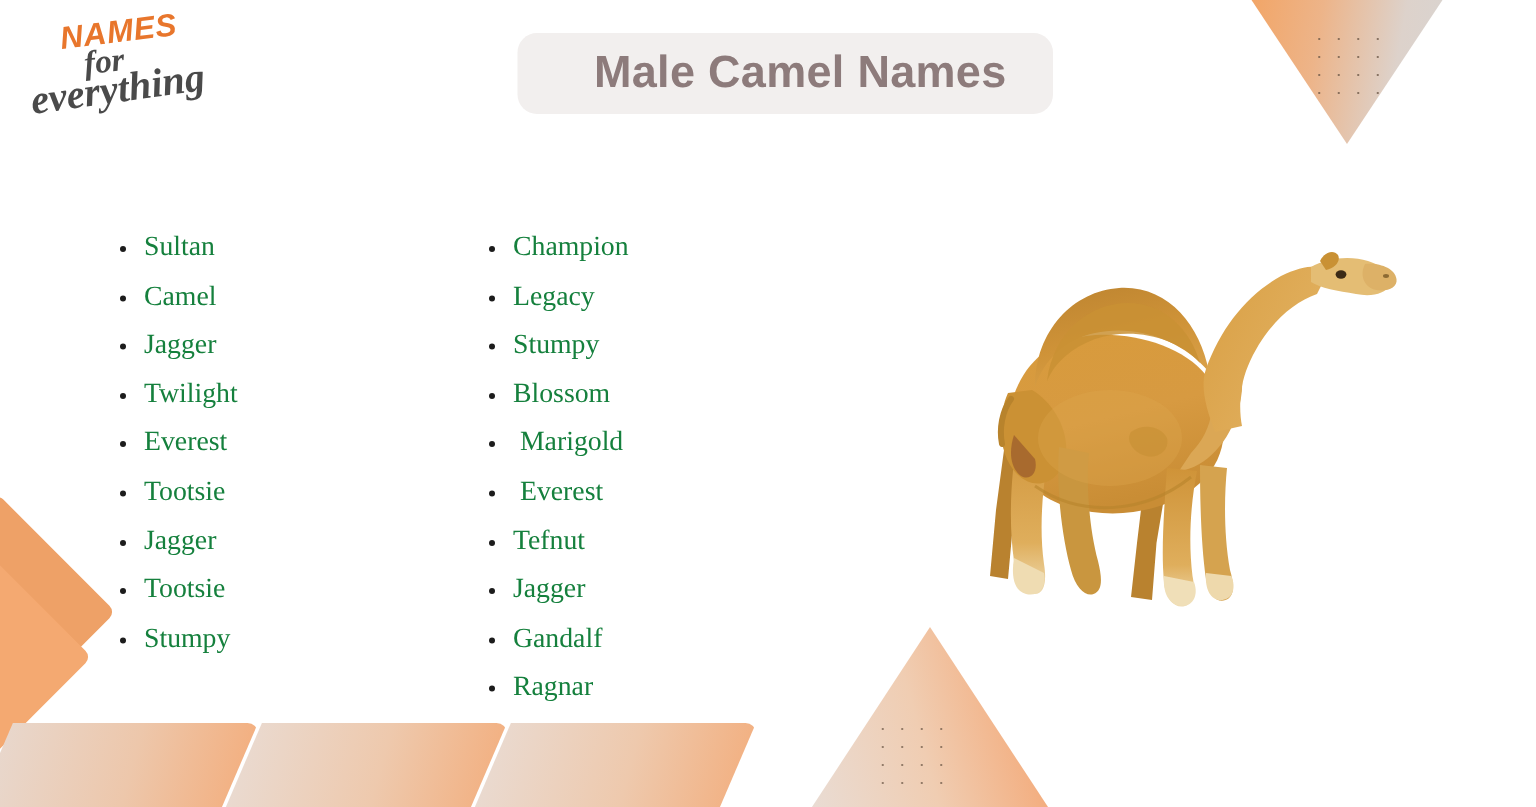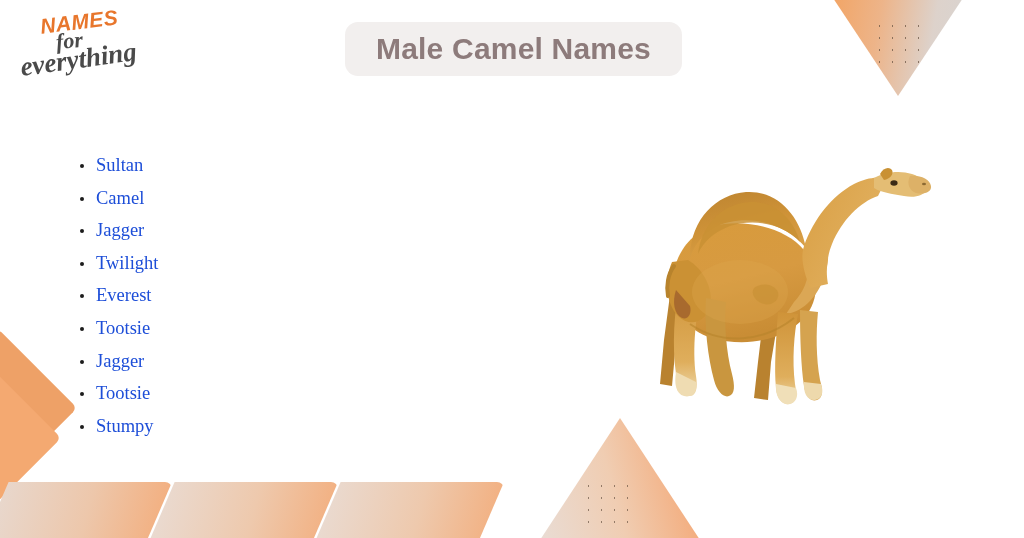--- a/index.html
+++ b/index.html
@@ -72,20 +72,21 @@
     position: absolute;
     left: 345px;
     top: 22px;
     width: 337px;
     height: 54px;
     background: #f2efee;
     border-radius: 13px;
     display: flex;
     align-items: center;
     justify-content: center;
+    padding-left: 20px;
   }
   .title-text {
     font-family: "Liberation Sans", sans-serif;
     font-weight: bold;
     font-size: 30px;
     color: #8d7b7b;
     letter-spacing: 0.2px;
     white-space: nowrap;
   }
 
@@ -98,21 +99,21 @@
   }
   .col-left  { left: 76px;  top: 154px; }
   .col-right { left: 322px; top: 154px; }
 
   .names-col li {
     position: relative;
     padding-left: 20px;
     margin: 0 0 10.6px 0;
     font-family: "Liberation Serif", serif;
     font-size: 18.5px;
-    color: #1d4ed8;
+    color: #15803d;
     line-height: 22px;
     white-space: pre;
   }
   .names-col li::before {
     content: "";
     position: absolute;
     left: 4px;
     top: 10px;
     width: 4px;
     height: 4px;
@@ -249,20 +250,32 @@
     <li>Camel</li>
     <li>Jagger</li>
     <li>Twilight</li>
     <li>Everest</li>
     <li>Tootsie</li>
     <li>Jagger</li>
     <li>Tootsie</li>
     <li>Stumpy</li>
   </ul>
 
+  <ul class="names-col col-right">
+    <li>Champion</li>
+    <li>Legacy</li>
+    <li>Stumpy</li>
+    <li>Blossom</li>
+    <li> Marigold</li>
+    <li> Everest</li>
+    <li>Tefnut</li>
+    <li>Jagger</li>
+    <li>Gandalf</li>
+    <li>Ragnar</li>
+  </ul>
 
   <div class="camel-wrap">
     <svg class="camel-svg" viewBox="0 0 310 245" xmlns="http://www.w3.org/2000/svg">
       <defs>
         <linearGradient id="bodyG" x1="0" y1="0" x2="0.3" y2="1">
           <stop offset="0%" stop-color="#d89b3c"></stop>
           <stop offset="55%" stop-color="#d79a41"></stop>
           <stop offset="100%" stop-color="#c98d35"></stop>
         </linearGradient>
         <linearGradient id="humpG" x1="0" y1="0" x2="0.4" y2="1">

